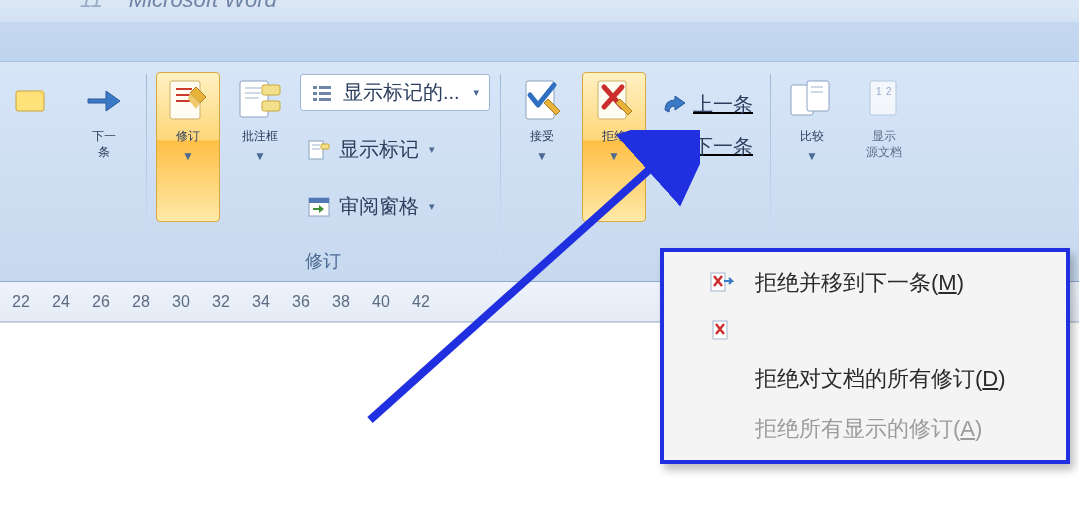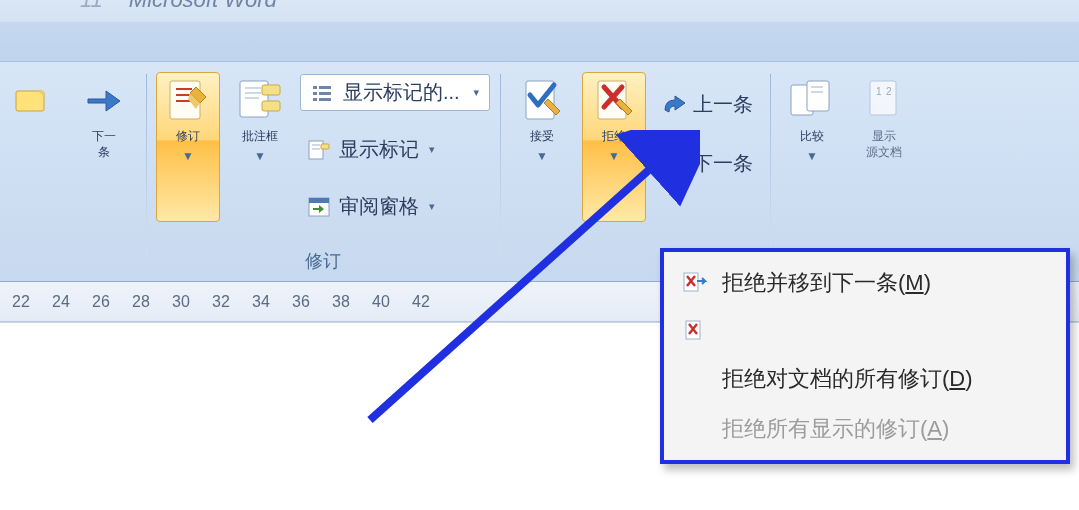--- a/index.html
+++ b/index.html
@@ -73,23 +73,24 @@
   .dropdown {
     position:absolute; left: 660px; top: 248px;
     width: 410px;
     background:#f4f4f4;
     border:4px solid #2030e0;
     box-shadow: 4px 6px 8px rgba(0,0,0,.25);
     padding: 6px 0;
     z-index: 20;
   }
   .dd-item {
-    display:flex; align-items:center; gap:14px;
+    display:flex; align-items:center; gap:20px;
     font-size:22px; color:#2a2a2a;
     padding:10px 18px;
+    margin-left:27px;
   }
   .dd-item .u { text-decoration: underline; }
   .dd-item.disabled { color:#9c9c9c; }
   .dd-item .mini-icon { width:26px; height:26px; }
 
   
   .annot-arrow {
     position:absolute; left:360px; top:130px; width:340px; height:300px;
     z-index:30; pointer-events:none;
   }
@@ -225,21 +226,21 @@
         <div class="icon-slot">
           <svg width="44" height="42">
               <rect x="6" y="2" width="28" height="38" rx="2" fill="#fffdf2" stroke="#c9b06a"></rect>
               <path d="M12 8 L30 28 M30 8 L12 28" stroke="#cc2e2e" stroke-width="5" stroke-linecap="round"></path>
               <path d="M28 20 L40 32 L36 36 L24 24 Z" fill="#e8b33a" stroke="#b07e1d"></path>
             </svg>
         </div>
         <div class="label">拒绝</div>
         <div class="drop-arrow">▼</div>
       </div>
-      <div class="vlist" style="padding-top:14px; gap:22px;">
+      <div class="vlist" style="padding-top:14px; gap:5px;text-decoration:underline;">
         <div class="mini-btn">
           <span class="mini-icon">
             <svg width="26" height="22">
                 <path d="M4 16 Q4 6 14 6 L14 2 L24 9 L14 16 L14 12 Q8 12 8 18 Z" fill="#3a78c8" stroke="#2b5a99"></path>
               </svg>
           </span>
           <span>上一条</span>
         </div>
         <div class="mini-btn">
           <span class="mini-icon">

